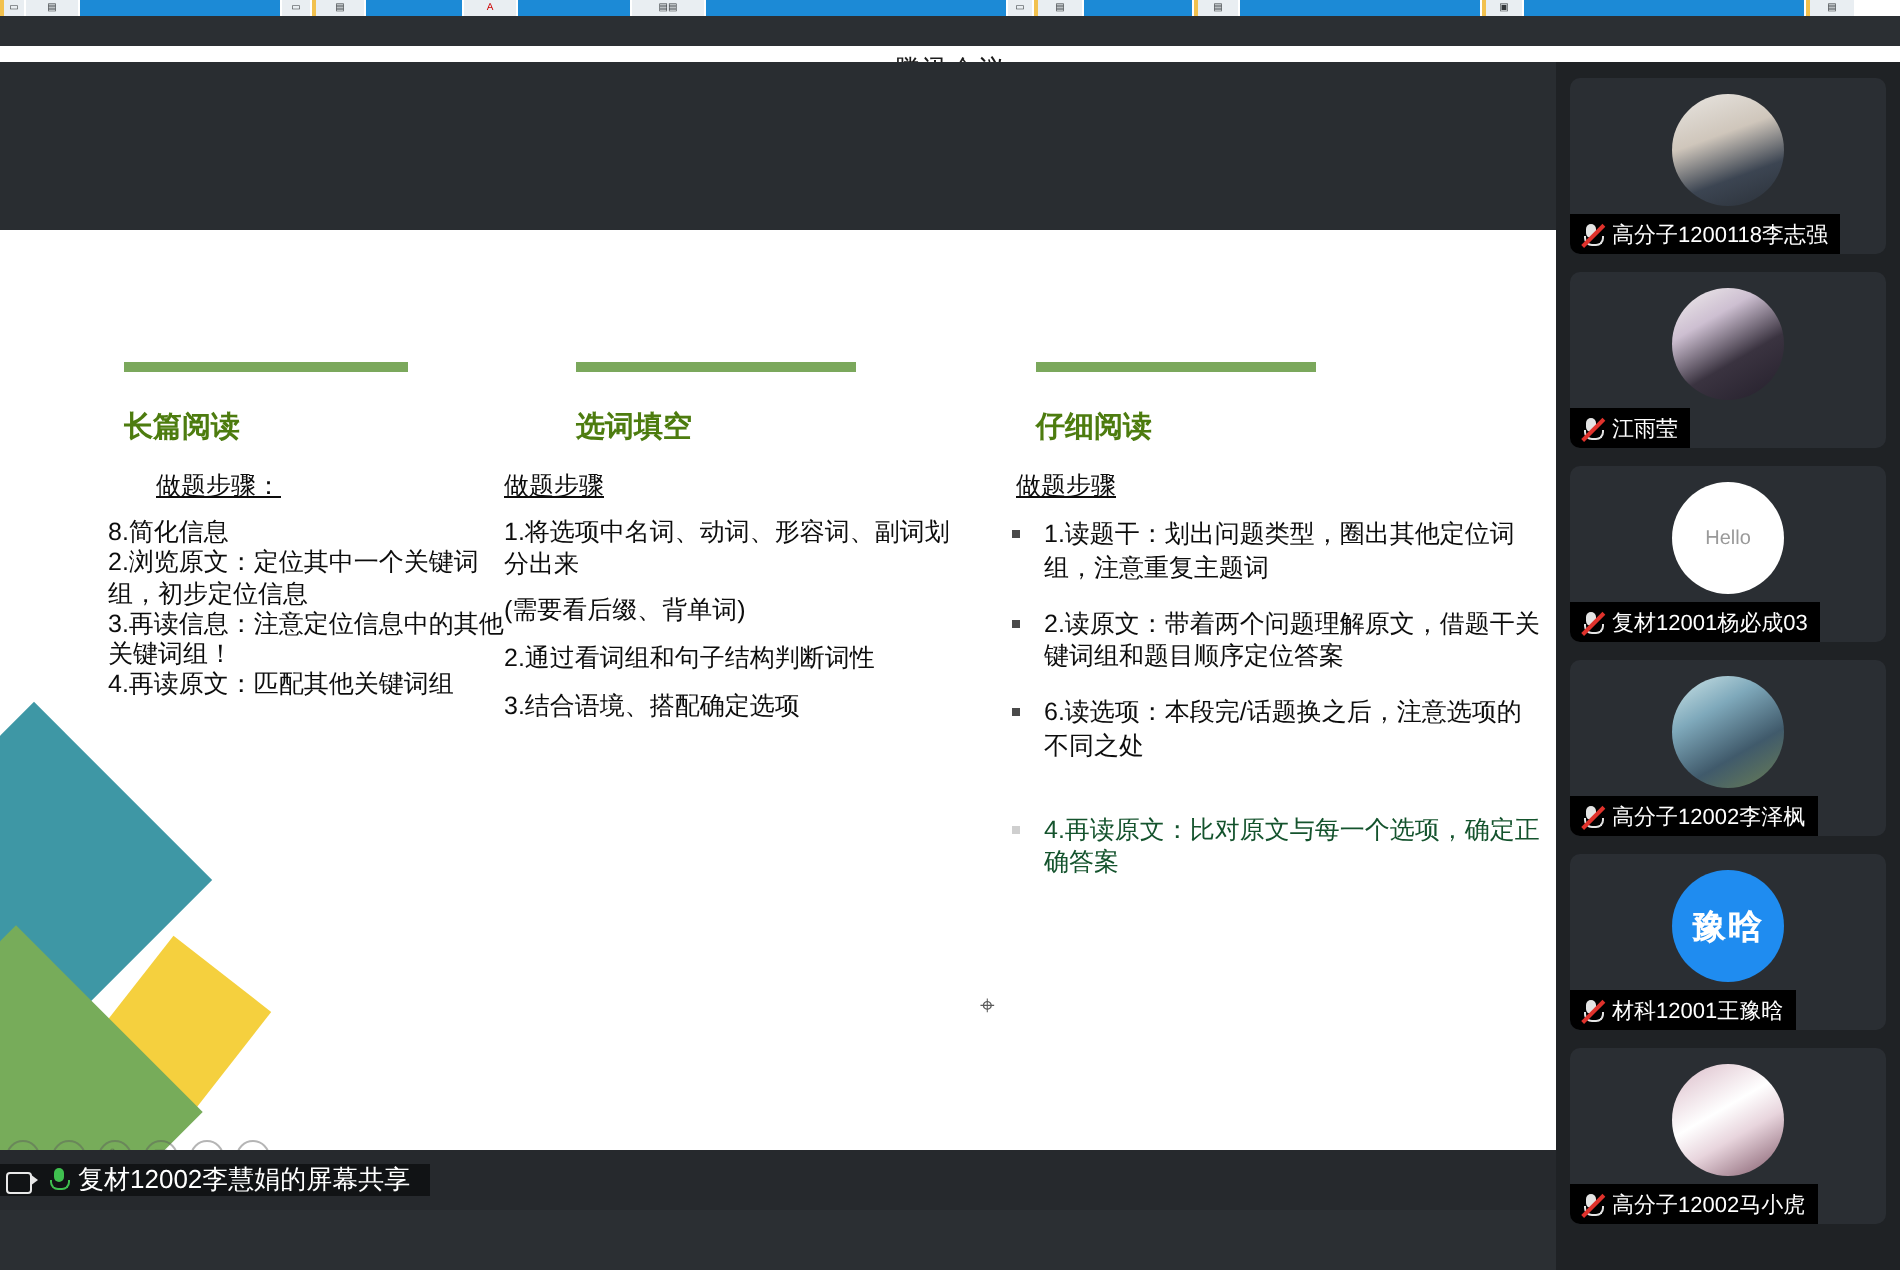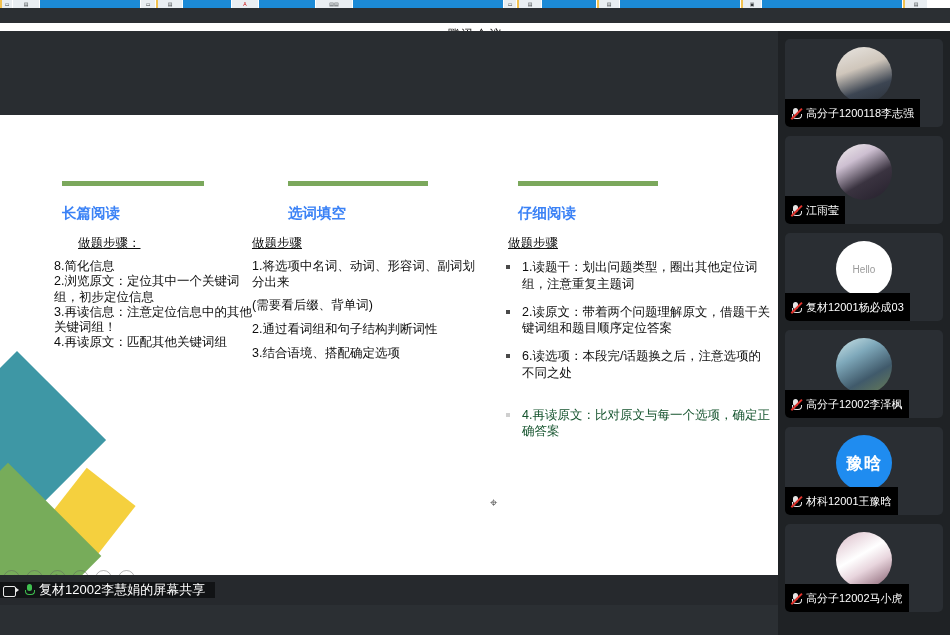--- a/index.html
+++ b/index.html
@@ -74,21 +74,21 @@
   .col-1{left:54px;width:205px;}
   .col-2{left:252px;width:225px;}
   .col-3{left:500px;width:270px;}
 
   .bar{height:5px;background:#7ba85c;margin-bottom:18px;}
   .bar-1{width:142px;margin-left:8px;}
   .bar-2{width:140px;margin-left:36px;}
   .bar-3{width:140px;margin-left:18px;}
 
   .col-head{
-    color:#3b82f6;font-weight:bold;font-size:14.5px;
+    color:#4d7c0f;font-weight:bold;font-size:14.5px;
     margin-bottom:12px;
   }
   .ch-1{margin-left:8px;}
   .ch-2{margin-left:36px;}
   .ch-3{margin-left:18px;}
 
   .sub{font-size:12.5px;color:#0d0d0d;margin-bottom:7px;text-decoration:underline;}
   .sub-1{margin-left:24px;}
   .sub-2{margin-left:0px;}
   .sub-3{margin-left:8px;}
@@ -132,21 +132,21 @@
     font-size:15px;color:#fff;font-weight:bold;
   }
   .av-photo1{background:linear-gradient(160deg,#e9e6e2 0%,#cfc6bb 38%,#3c4552 70%,#2a3038 100%);}
   .av-photo2{background:linear-gradient(150deg,#f3f0ef 0%,#cdbfd1 30%,#3a3340 62%,#241f2b 100%);}
   .av-hello{background:#ffffff;color:#9a9a9a;font-weight:normal;font-size:10px;}
   .av-photo4{background:linear-gradient(150deg,#cfe6e9 0%,#7fa9bb 32%,#405a6b 66%,#6b7f54 100%);}
   .av-blue{background:#1f8cf0;font-size:17px;letter-spacing:1px;}
   .av-photo6{background:linear-gradient(150deg,#d9b9c6 0%,#ffffff 42%,#e8d5dd 62%,#7d5566 100%);}
 
   .namebar{
-    position:absolute;left:0;bottom:0;height:28px;
+    position:absolute;left:0;bottom:0;height:20px;
     background:#000000;display:flex;align-items:center;
     padding:0 6px 0 5px;max-width:152px;
   }
   .mic-muted{
     position:relative;width:11px;height:13px;margin-right:5px;flex:0 0 auto;
   }
   .mic-muted .body{
     position:absolute;left:3px;top:1px;width:5px;height:7px;
     border-radius:2.5px;background:#e4e4e4;
   }

